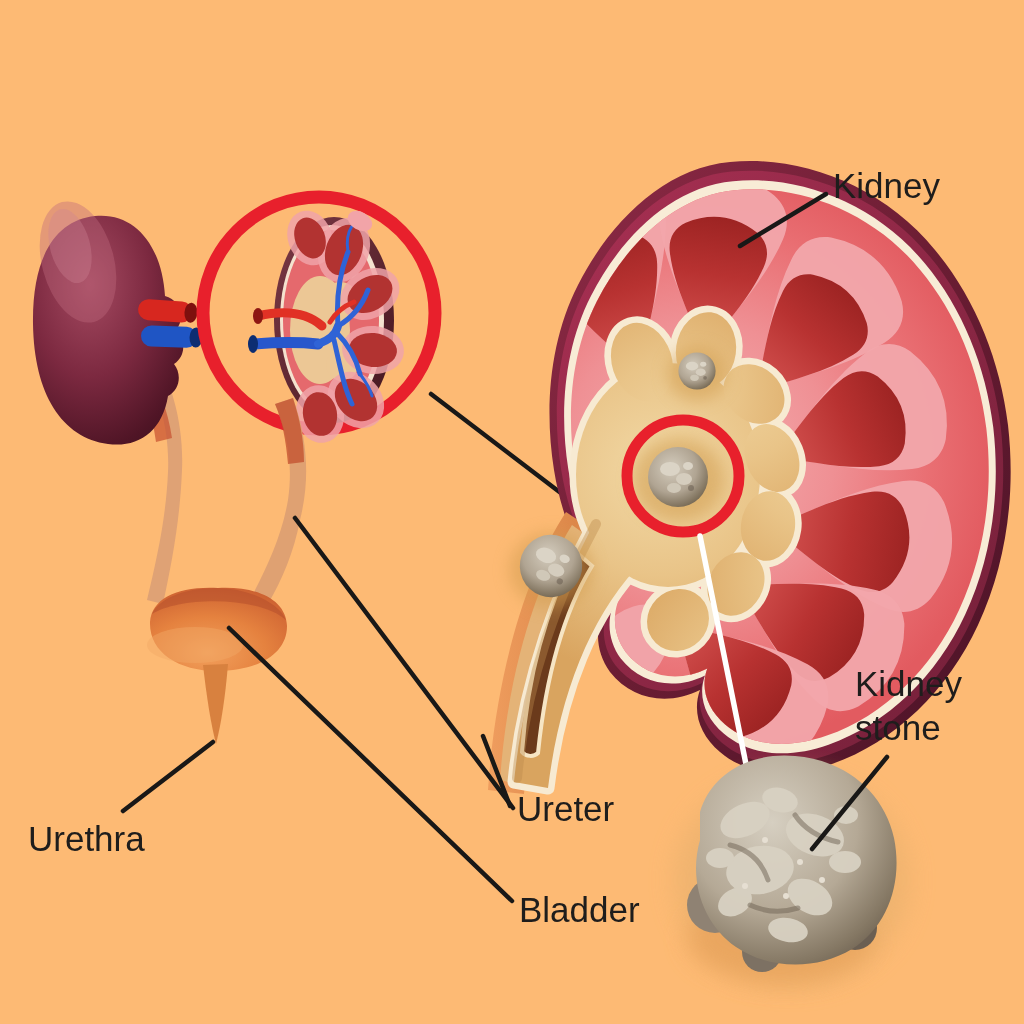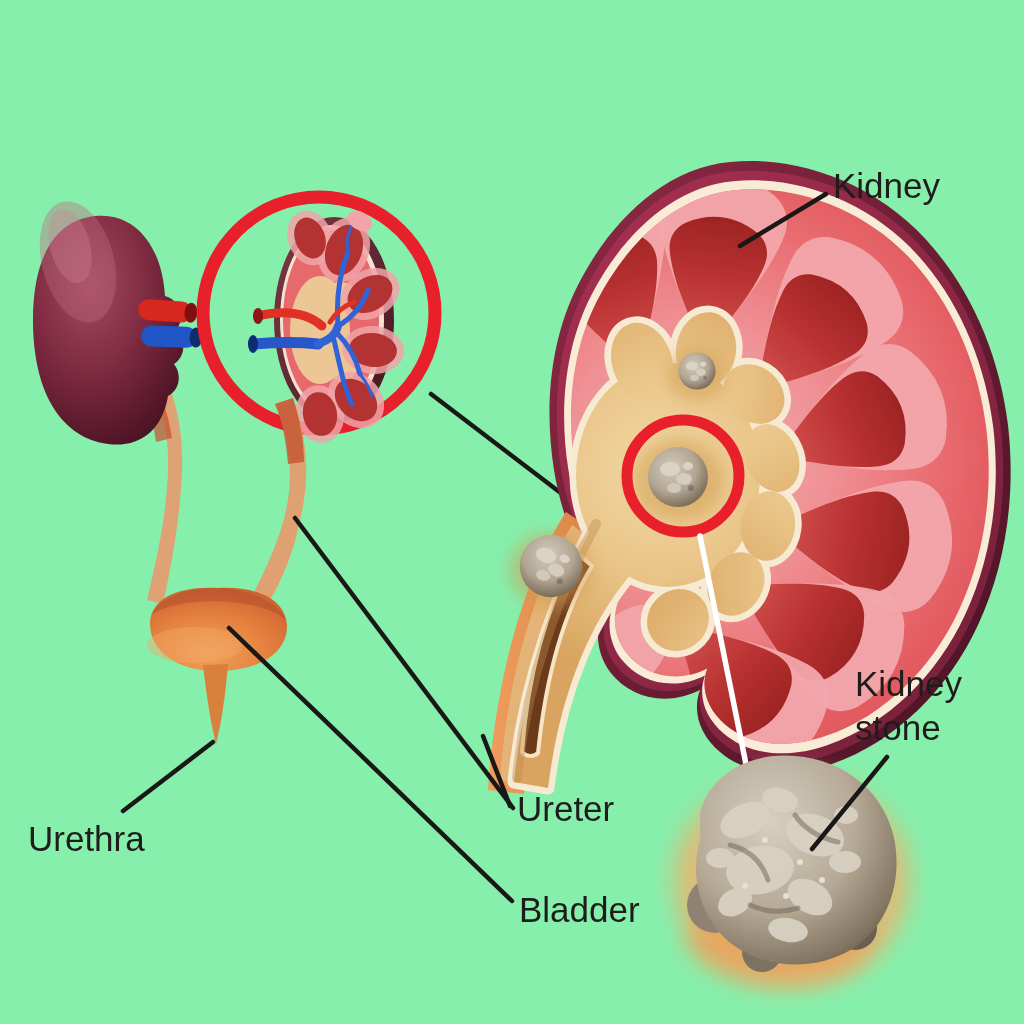--- a/index.html
+++ b/index.html
@@ -1,16 +1,16 @@
 <!DOCTYPE html>
 <html><head>
 <meta charset="utf-8">
 <style>
   html,body{margin:0;padding:0;background:#ffffff;}
-  .stage{position:relative;width:1024px;height:1024px;background:#86efac;overflow:hidden;}
+  .stage{position:relative;width:1024px;height:1024px;background:#fdba74;overflow:hidden;}
   svg{display:block;}
   text{font-family:"Liberation Sans",sans-serif;font-size:35px;fill:#1e1d1c;}
 </style>
 </head>
 <body>
 
 <div class="stage">
 <svg width="1024" height="1024" viewBox="0 0 1024 1024">
   <defs>
 

